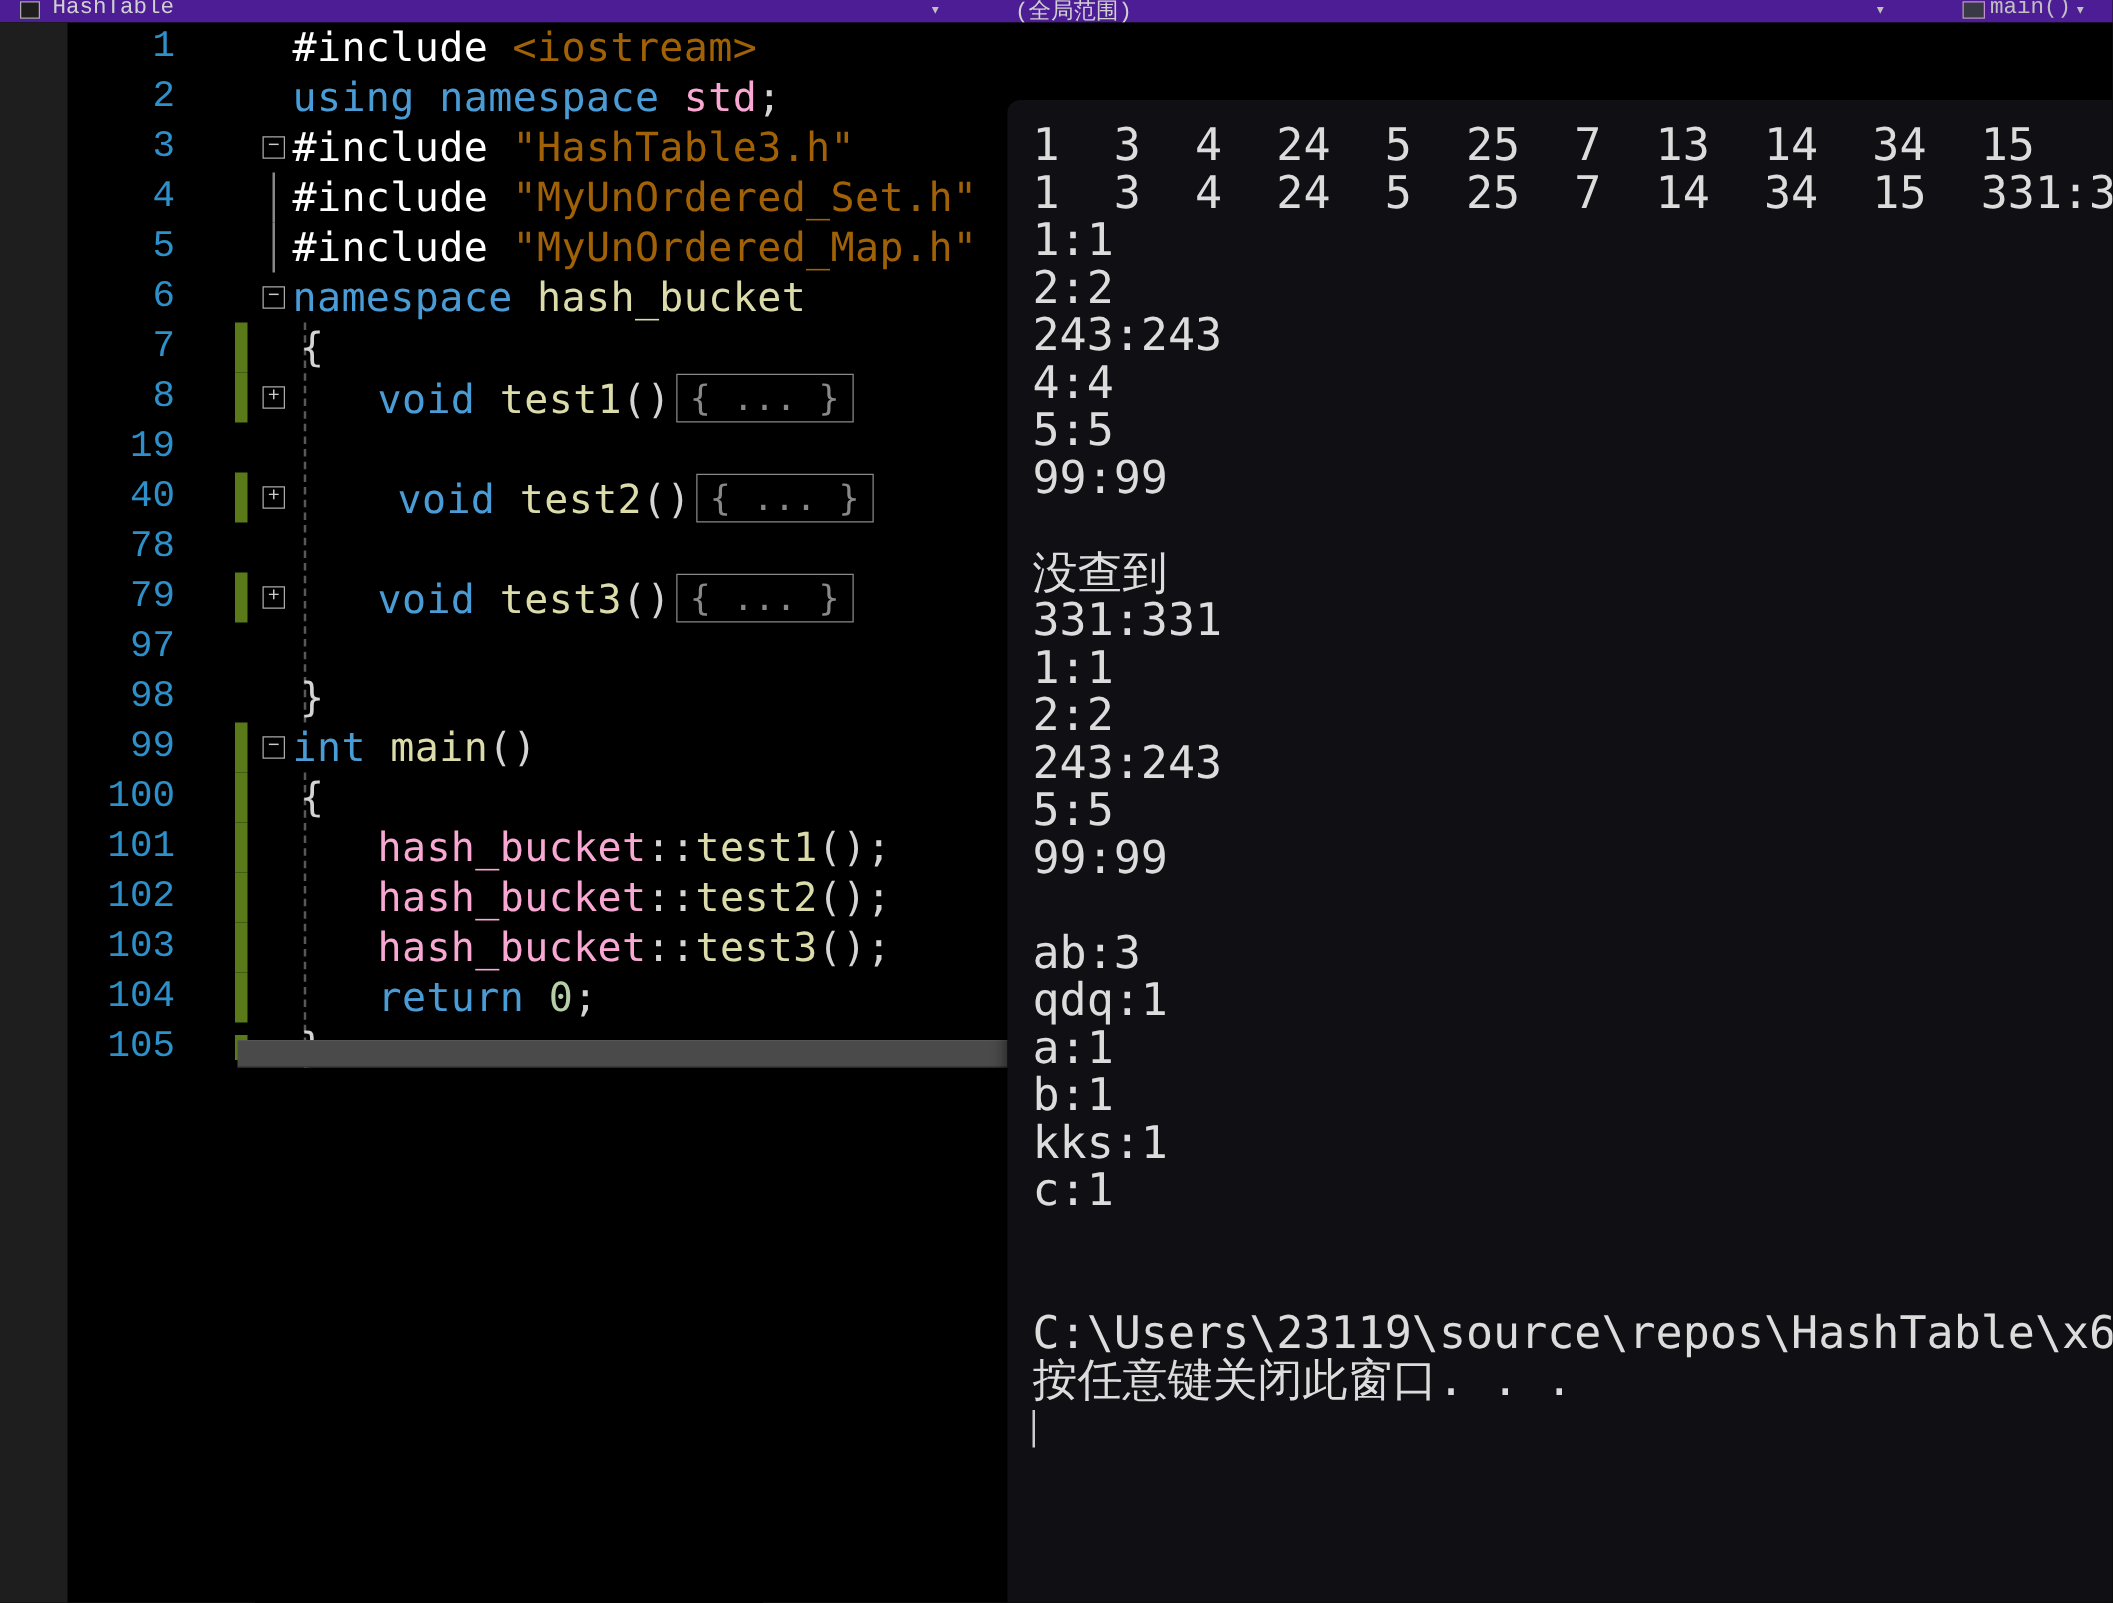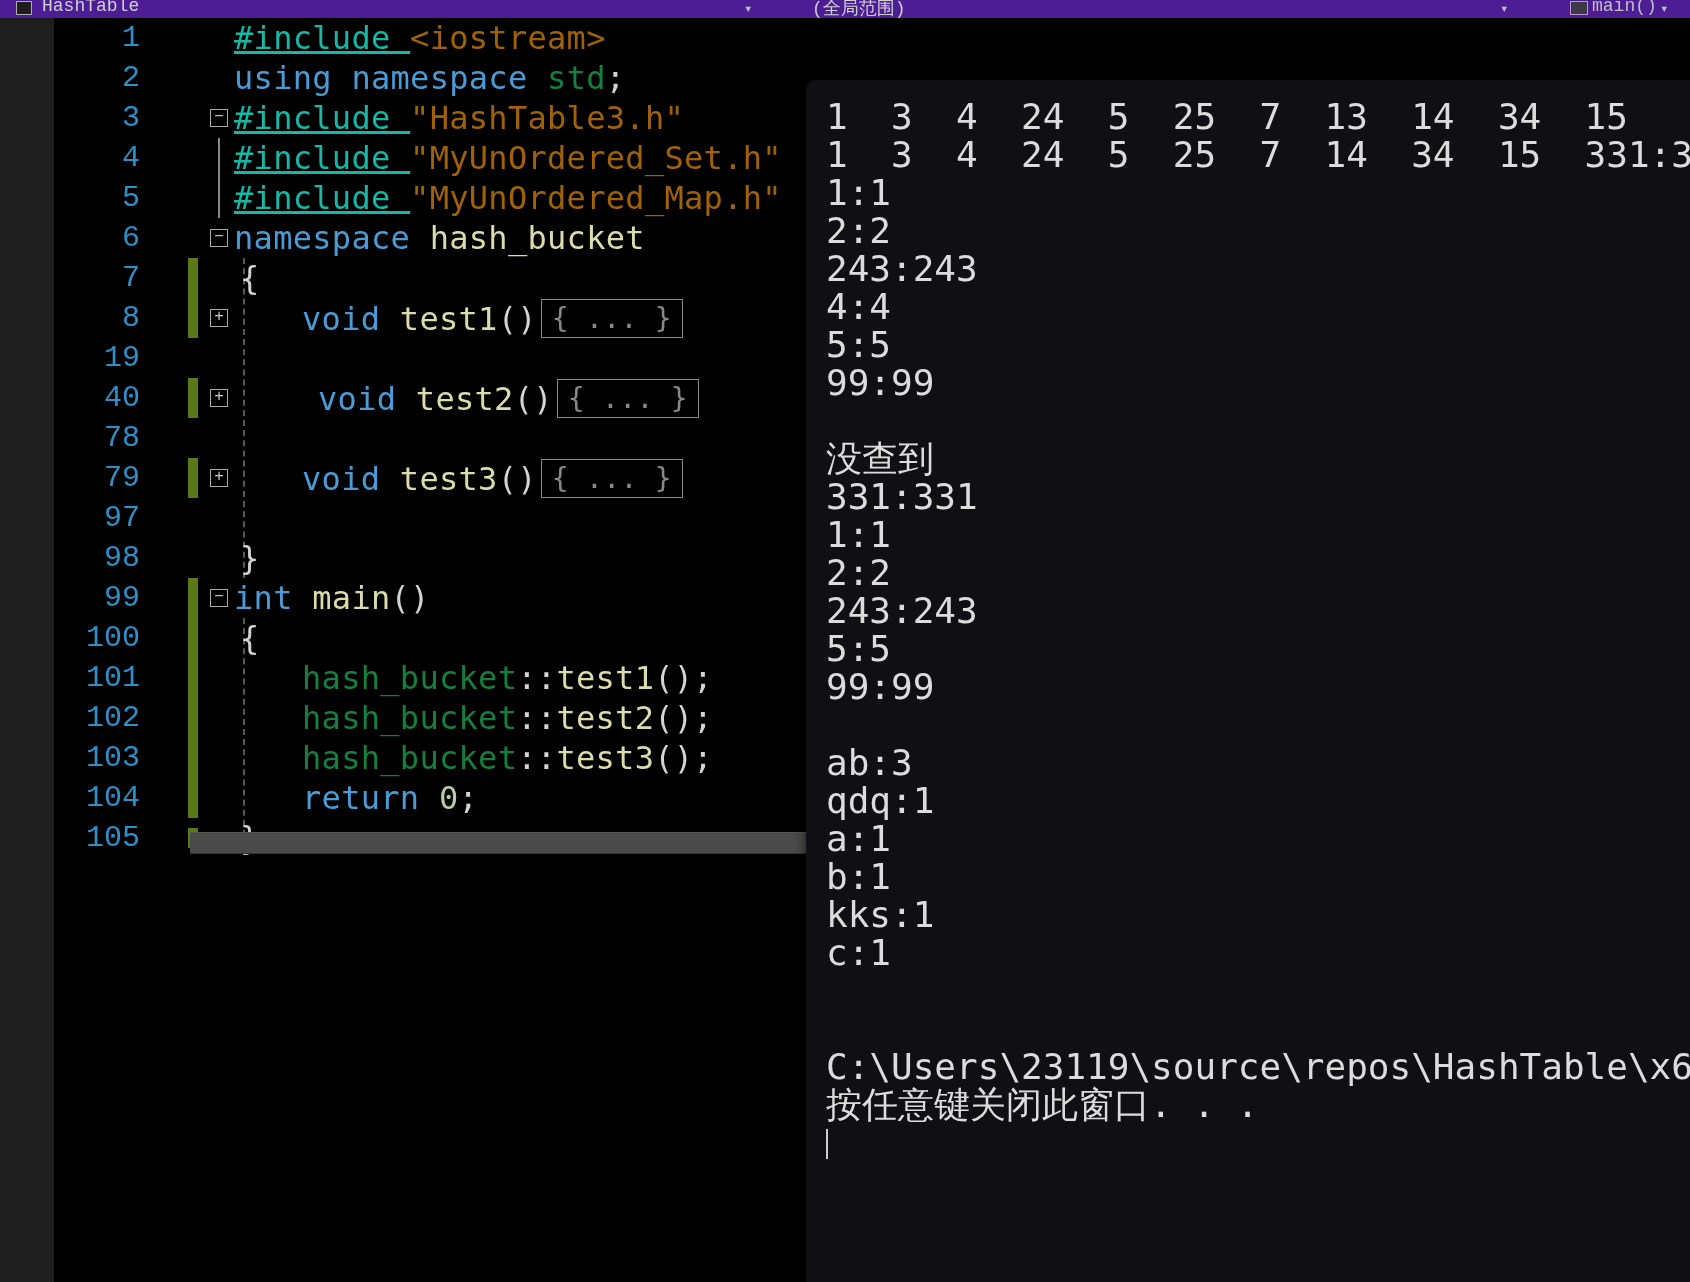--- a/index.html
+++ b/index.html
@@ -139,24 +139,24 @@
     display: inline-block;
     border: 1px solid #888;
     padding: 2px 10px;
     color: #888;
     font-size: 28px;
     margin-left: 4px;
     vertical-align: 2px;
     background: #000;
   }
 
-  .tk-pre   { color: #14b8a6; text-decoration: underline; }
+  .tk-pre   { color: #ffffff; }
   .tk-str   { color: #a16207; }
   .tk-kw    { color: #4a9cd6; }
-  .tk-ns    { color: #15803d; }
+  .tk-ns    { color: #f9a8d4; }
   .tk-fn    { color: #dcdcaa; }
   .tk-int   { color: #4a9cd6; }
   .tk-pl    { color: #d4d4d4; }
   .tk-num   { color: #b5cea8; }
 
   
   .vguide {
     position: absolute;
     width: 0;
     border-left: 2px dashed #585858;

